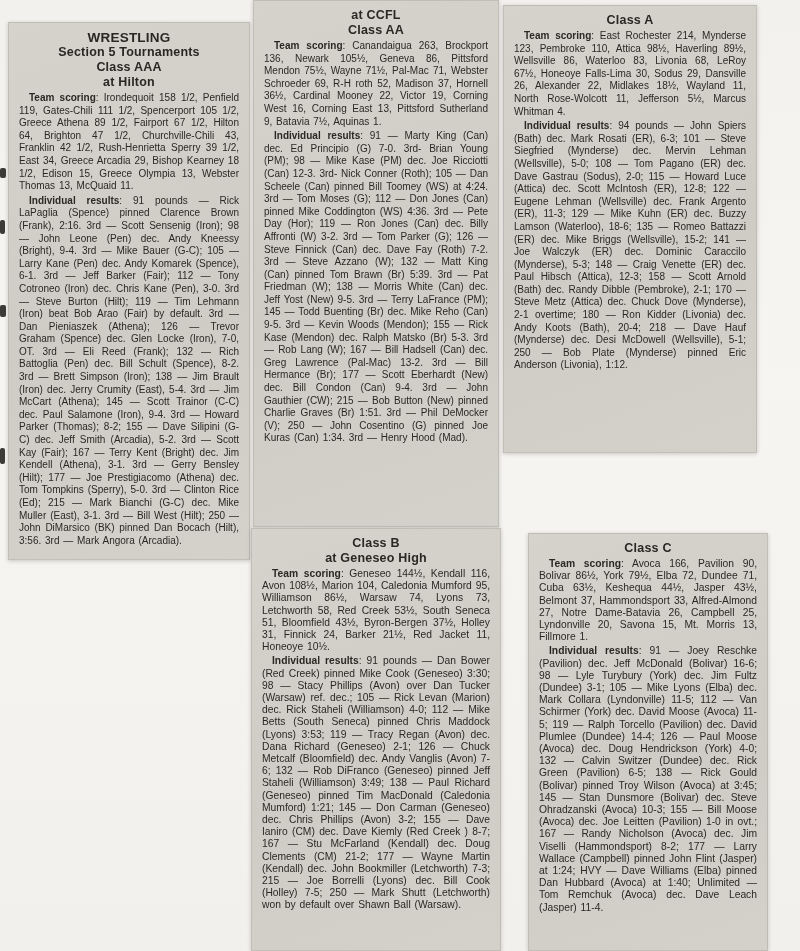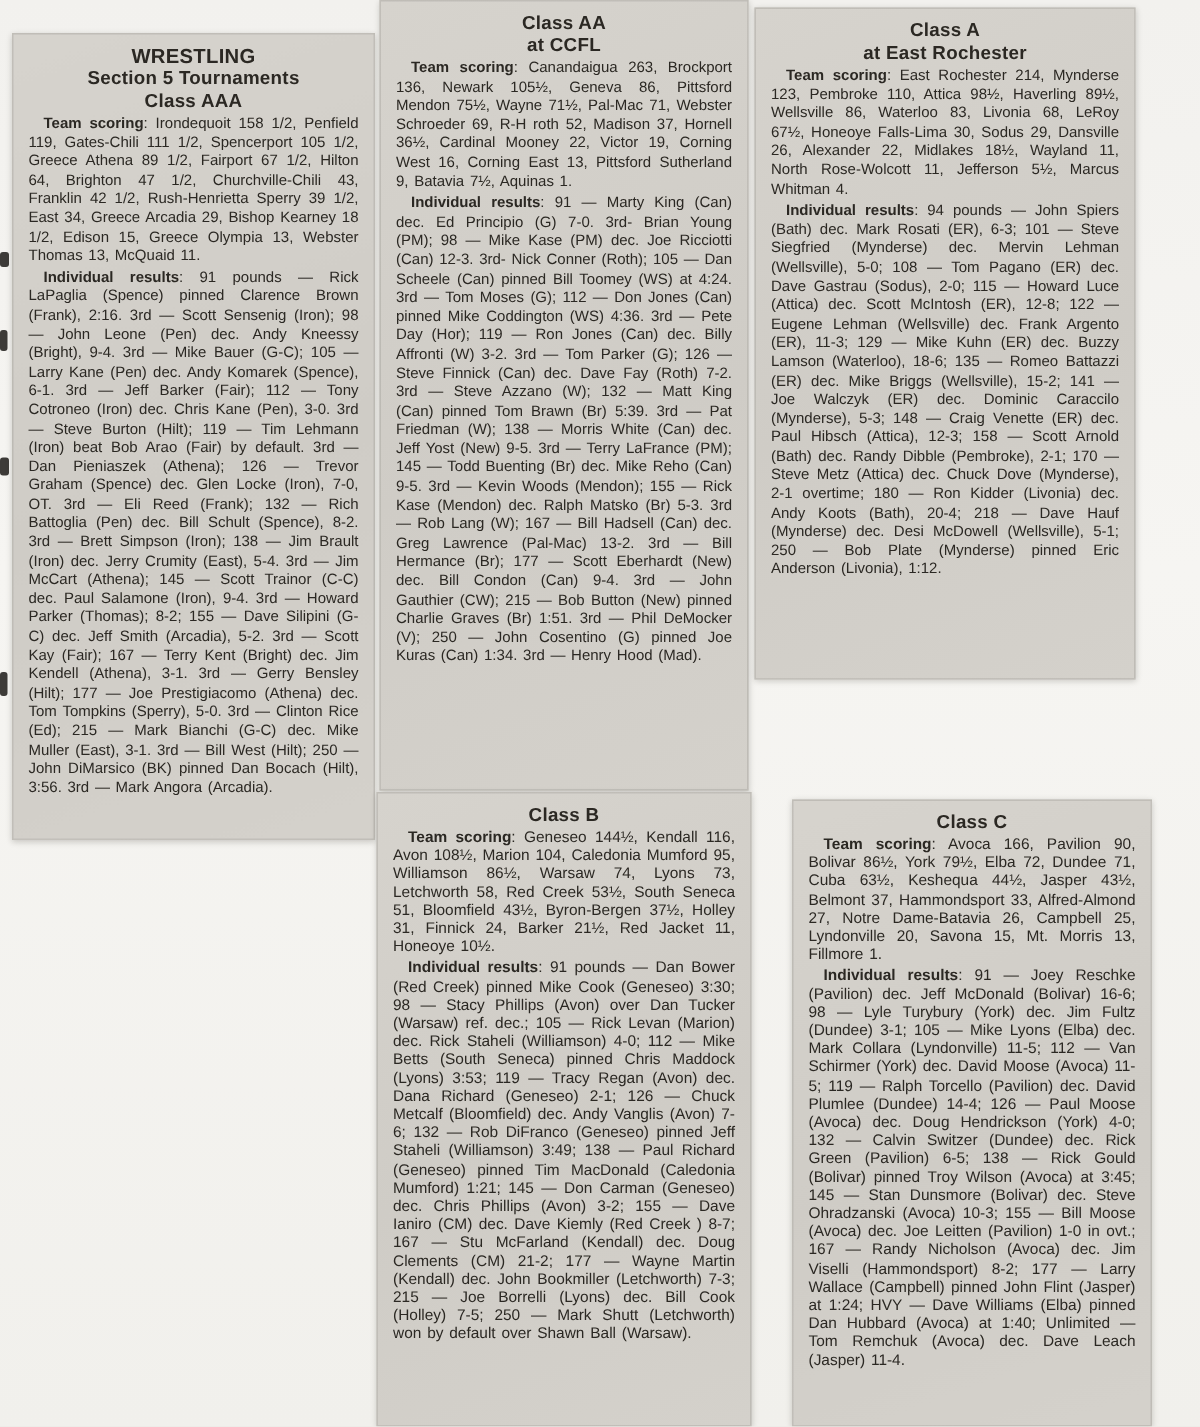--- a/index.html
+++ b/index.html
@@ -48,40 +48,41 @@
 
   <div class="artifact" style="left:0;top:168px;width:6px;height:10px;"></div>
   <div class="artifact" style="left:0;top:220px;width:5px;height:14px;"></div>
   <div class="artifact" style="left:0;top:305px;width:6px;height:12px;"></div>
   <div class="artifact" style="left:0;top:448px;width:5px;height:16px;"></div>
 
   <div class="clip" style="left:8px;top:10px;width:242px;min-height:538px;margin-top:12px;">
     <div class="hdr big">WRESTLING</div>
     <div class="hdr">Section 5 Tournaments</div>
     <div class="hdr">Class AAA</div>
+    <div class="hdr">at Hilton</div>
     <p class="body"><span class="lead">Team scoring</span><span>: Irondequoit 158 1/2, Penfield 119, Gates-Chili 111 1/2, Spencerport 105 1/2, Greece Athena 89 1/2, Fairport 67 1/2, Hilton 64, Brighton 47 1/2, Churchville-Chili 43, Franklin 42 1/2, Rush-Henrietta Sperry 39 1/2, East 34, Greece Arcadia 29, Bishop Kearney 18 1/2, Edison 15, Greece Olympia 13, Webster Thomas 13, McQuaid 11.</span></p>
     <p class="body"><span class="lead">Individual results</span><span>: 91 pounds — Rick LaPaglia (Spence) pinned Clarence Brown (Frank), 2:16. 3rd — Scott Sensenig (Iron); 98 — John Leone (Pen) dec. Andy Kneessy (Bright), 9-4. 3rd — Mike Bauer (G-C); 105 — Larry Kane (Pen) dec. Andy Komarek (Spence), 6-1. 3rd — Jeff Barker (Fair); 112 — Tony Cotroneo (Iron) dec. Chris Kane (Pen), 3-0. 3rd — Steve Burton (Hilt); 119 — Tim Lehmann (Iron) beat Bob Arao (Fair) by default. 3rd — Dan Pieniaszek (Athena); 126 — Trevor Graham (Spence) dec. Glen Locke (Iron), 7-0, OT. 3rd — Eli Reed (Frank); 132 — Rich Battoglia (Pen) dec. Bill Schult (Spence), 8-2. 3rd — Brett Simpson (Iron); 138 — Jim Brault (Iron) dec. Jerry Crumity (East), 5-4. 3rd — Jim McCart (Athena); 145 — Scott Trainor (C-C) dec. Paul Salamone (Iron), 9-4. 3rd — Howard Parker (Thomas); 8-2; 155 — Dave Silipini (G-C) dec. Jeff Smith (Arcadia), 5-2. 3rd — Scott Kay (Fair); 167 — Terry Kent (Bright) dec. Jim Kendell (Athena), 3-1. 3rd — Gerry Bensley (Hilt); 177 — Joe Prestigiacomo (Athena) dec. Tom Tompkins (Sperry), 5-0. 3rd — Clinton Rice (Ed); 215 — Mark Bianchi (G-C) dec. Mike Muller (East), 3-1. 3rd — Bill West (Hilt); 250 — John DiMarsico (BK) pinned Dan Bocach (Hilt), 3:56. 3rd — Mark Angora (Arcadia).</span></p>
   </div>
 
   <div class="clip" style="left:253px;top:0px;width:246px;min-height:527px;">
+    <div class="hdr">at CCFL</div>
     <div class="hdr">Class AA</div>
-    <div class="hdr">at CCFL</div>
     <p class="body"><span class="lead">Team scoring</span><span>: Canandaigua 263, Brockport 136, Newark 105½, Geneva 86, Pittsford Mendon 75½, Wayne 71½, Pal-Mac 71, Webster Schroeder 69, R-H roth 52, Madison 37, Hornell 36½, Cardinal Mooney 22, Victor 19, Corning West 16, Corning East 13, Pittsford Sutherland 9, Batavia 7½, Aquinas 1.</span></p>
     <p class="body"><span class="lead">Individual results</span><span>: 91 — Marty King (Can) dec. Ed Principio (G) 7-0. 3rd- Brian Young (PM); 98 — Mike Kase (PM) dec. Joe Ricciotti (Can) 12-3. 3rd- Nick Conner (Roth); 105 — Dan Scheele (Can) pinned Bill Toomey (WS) at 4:24. 3rd — Tom Moses (G); 112 — Don Jones (Can) pinned Mike Coddington (WS) 4:36. 3rd — Pete Day (Hor); 119 — Ron Jones (Can) dec. Billy Affronti (W) 3-2. 3rd — Tom Parker (G); 126 — Steve Finnick (Can) dec. Dave Fay (Roth) 7-2. 3rd — Steve Azzano (W); 132 — Matt King (Can) pinned Tom Brawn (Br) 5:39. 3rd — Pat Friedman (W); 138 — Morris White (Can) dec. Jeff Yost (New) 9-5. 3rd — Terry LaFrance (PM); 145 — Todd Buenting (Br) dec. Mike Reho (Can) 9-5. 3rd — Kevin Woods (Mendon); 155 — Rick Kase (Mendon) dec. Ralph Matsko (Br) 5-3. 3rd — Rob Lang (W); 167 — Bill Hadsell (Can) dec. Greg Lawrence (Pal-Mac) 13-2. 3rd — Bill Hermance (Br); 177 — Scott Eberhardt (New) dec. Bill Condon (Can) 9-4. 3rd — John Gauthier (CW); 215 — Bob Button (New) pinned Charlie Graves (Br) 1:51. 3rd — Phil DeMocker (V); 250 — John Cosentino (G) pinned Joe Kuras (Can) 1:34. 3rd — Henry Hood (Mad).</span></p>
   </div>
 
   <div class="clip" style="left:503px;top:5px;width:254px;min-height:448px;">
     <div class="hdr">Class A</div>
-    <div class="hdr">at East Rochester</div>
     <p class="body"><span class="lead">Team scoring</span><span>: East Rochester 214, Mynderse 123, Pembroke 110, Attica 98½, Haverling 89½, Wellsville 86, Waterloo 83, Livonia 68, LeRoy 67½, Honeoye Falls-Lima 30, Sodus 29, Dansville 26, Alexander 22, Midlakes 18½, Wayland 11, North Rose-Wolcott 11, Jefferson 5½, Marcus Whitman 4.</span></p>
     <p class="body"><span class="lead">Individual results</span><span>: 94 pounds — John Spiers (Bath) dec. Mark Rosati (ER), 6-3; 101 — Steve Siegfried (Mynderse) dec. Mervin Lehman (Wellsville), 5-0; 108 — Tom Pagano (ER) dec. Dave Gastrau (Sodus), 2-0; 115 — Howard Luce (Attica) dec. Scott McIntosh (ER), 12-8; 122 — Eugene Lehman (Wellsville) dec. Frank Argento (ER), 11-3; 129 — Mike Kuhn (ER) dec. Buzzy Lamson (Waterloo), 18-6; 135 — Romeo Battazzi (ER) dec. Mike Briggs (Wellsville), 15-2; 141 — Joe Walczyk (ER) dec. Dominic Caraccilo (Mynderse), 5-3; 148 — Craig Venette (ER) dec. Paul Hibsch (Attica), 12-3; 158 — Scott Arnold (Bath) dec. Randy Dibble (Pembroke), 2-1; 170 — Steve Metz (Attica) dec. Chuck Dove (Mynderse), 2-1 overtime; 180 — Ron Kidder (Livonia) dec. Andy Koots (Bath), 20-4; 218 — Dave Hauf (Mynderse) dec. Desi McDowell (Wellsville), 5-1; 250 — Bob Plate (Mynderse) pinned Eric Anderson (Livonia), 1:12.</span></p>
   </div>
 
   <div class="clip tight" style="left:251px;top:528px;width:250px;min-height:423px;">
     <div class="hdr">Class B</div>
+    <div class="hdr">at Geneseo High</div>
     <p class="body"><span class="lead">Team scoring</span><span>: Geneseo 144½, Kendall 116, Avon 108½, Marion 104, Caledonia Mumford 95, Williamson 86½, Warsaw 74, Lyons 73, Letchworth 58, Red Creek 53½, South Seneca 51, Bloomfield 43½, Byron-Bergen 37½, Holley 31, Finnick 24, Barker 21½, Red Jacket 11, Honeoye 10½.</span></p>
     <p class="body"><span class="lead">Individual results</span><span>: 91 pounds — Dan Bower (Red Creek) pinned Mike Cook (Geneseo) 3:30; 98 — Stacy Phillips (Avon) over Dan Tucker (Warsaw) ref. dec.; 105 — Rick Levan (Marion) dec. Rick Staheli (Williamson) 4-0; 112 — Mike Betts (South Seneca) pinned Chris Maddock (Lyons) 3:53; 119 — Tracy Regan (Avon) dec. Dana Richard (Geneseo) 2-1; 126 — Chuck Metcalf (Bloomfield) dec. Andy Vanglis (Avon) 7-6; 132 — Rob DiFranco (Geneseo) pinned Jeff Staheli (Williamson) 3:49; 138 — Paul Richard (Geneseo) pinned Tim MacDonald (Caledonia Mumford) 1:21; 145 — Don Carman (Geneseo) dec. Chris Phillips (Avon) 3-2; 155 — Dave Ianiro (CM) dec. Dave Kiemly (Red Creek ) 8-7; 167 — Stu McFarland (Kendall) dec. Doug Clements (CM) 21-2; 177 — Wayne Martin (Kendall) dec. John Bookmiller (Letchworth) 7-3; 215 — Joe Borrelli (Lyons) dec. Bill Cook (Holley) 7-5; 250 — Mark Shutt (Letchworth) won by default over Shawn Ball (Warsaw).</span></p>
   </div>
 
   <div class="clip tight" style="left:528px;top:533px;width:240px;min-height:418px;">
     <div class="hdr">Class C</div>
     <p class="body"><span class="lead">Team scoring</span><span>: Avoca 166, Pavilion 90, Bolivar 86½, York 79½, Elba 72, Dundee 71, Cuba 63½, Keshequa 44½, Jasper 43½, Belmont 37, Hammondsport 33, Alfred-Almond 27, Notre Dame-Batavia 26, Campbell 25, Lyndonville 20, Savona 15, Mt. Morris 13, Fillmore 1.</span></p>
     <p class="body"><span class="lead">Individual results</span><span>: 91 — Joey Reschke (Pavilion) dec. Jeff McDonald (Bolivar) 16-6; 98 — Lyle Turybury (York) dec. Jim Fultz (Dundee) 3-1; 105 — Mike Lyons (Elba) dec. Mark Collara (Lyndonville) 11-5; 112 — Van Schirmer (York) dec. David Moose (Avoca) 11-5; 119 — Ralph Torcello (Pavilion) dec. David Plumlee (Dundee) 14-4; 126 — Paul Moose (Avoca) dec. Doug Hendrickson (York) 4-0; 132 — Calvin Switzer (Dundee) dec. Rick Green (Pavilion) 6-5; 138 — Rick Gould (Bolivar) pinned Troy Wilson (Avoca) at 3:45; 145 — Stan Dunsmore (Bolivar) dec. Steve Ohradzanski (Avoca) 10-3; 155 — Bill Moose (Avoca) dec. Joe Leitten (Pavilion) 1-0 in ovt.; 167 — Randy Nicholson (Avoca) dec. Jim Viselli (Hammondsport) 8-2; 177 — Larry Wallace (Campbell) pinned John Flint (Jasper) at 1:24; HVY — Dave Williams (Elba) pinned Dan Hubbard (Avoca) at 1:40; Unlimited — Tom Remchuk (Avoca) dec. Dave Leach (Jasper) 11-4.</span></p>
   </div>
 

